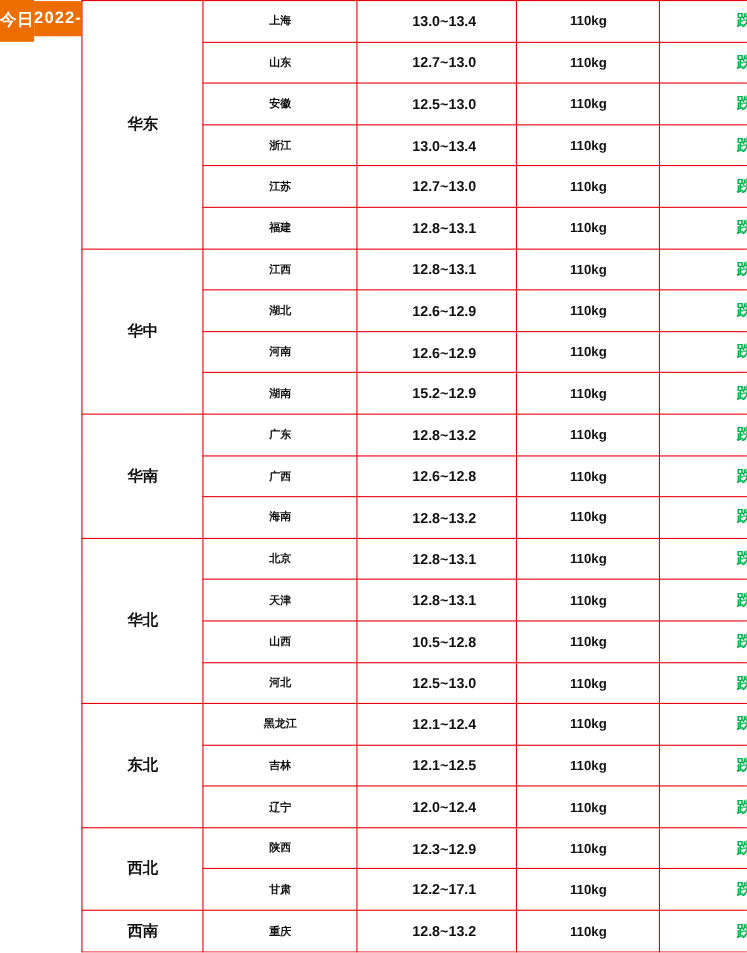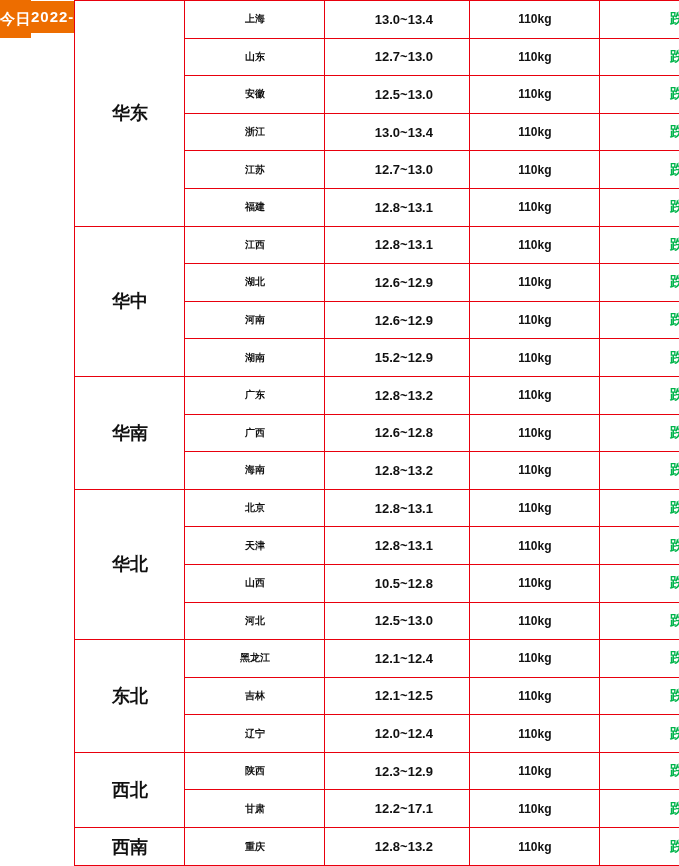--- a/index.html
+++ b/index.html
@@ -50,21 +50,21 @@
     border: 1px solid #E8000D;
     font-size: 13px;
     text-align: center;
     height: 36px;
     box-sizing: border-box;
     background: #ffffff;
   }
   td.region {
     font-weight: bold;
     color: #111111;
-    font-size: 18px;
+    font-size: 14px;
     width: 110px;
   }
   td.province {
     font-weight: bold;
     color: #111111;
     font-size: 10px;
     width: 140px;
   }
   td.price {
     color: #111111;

